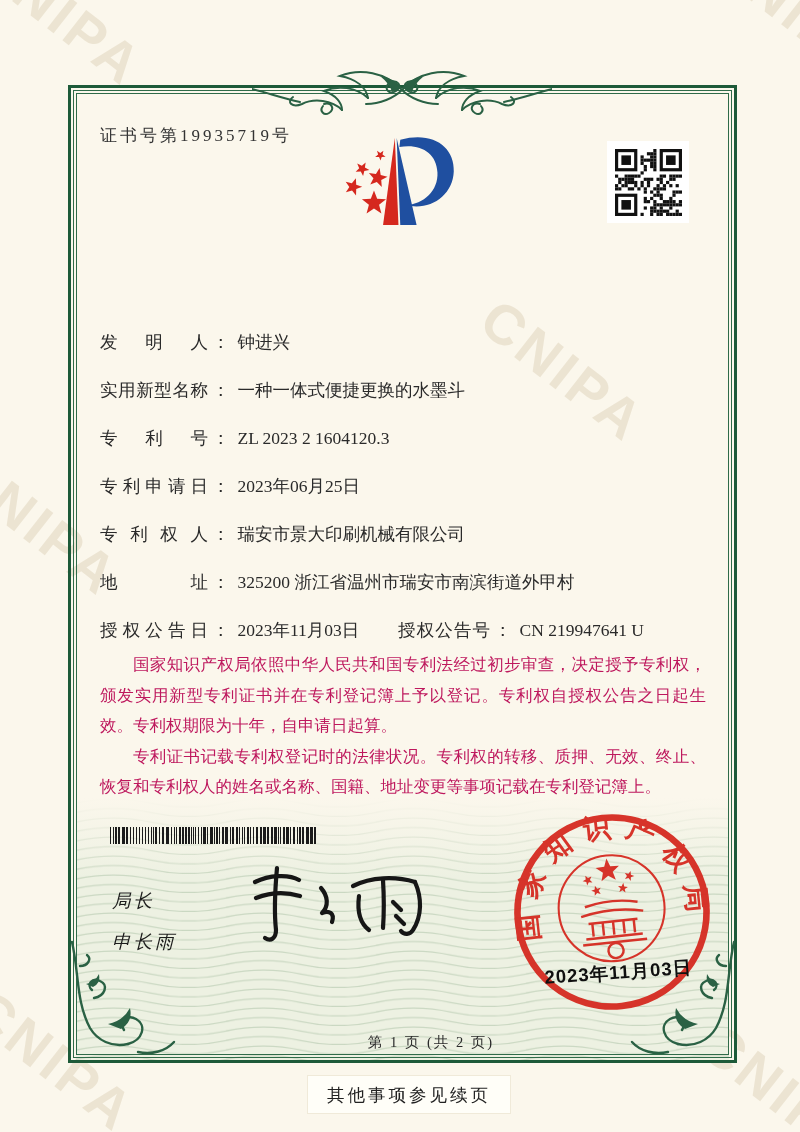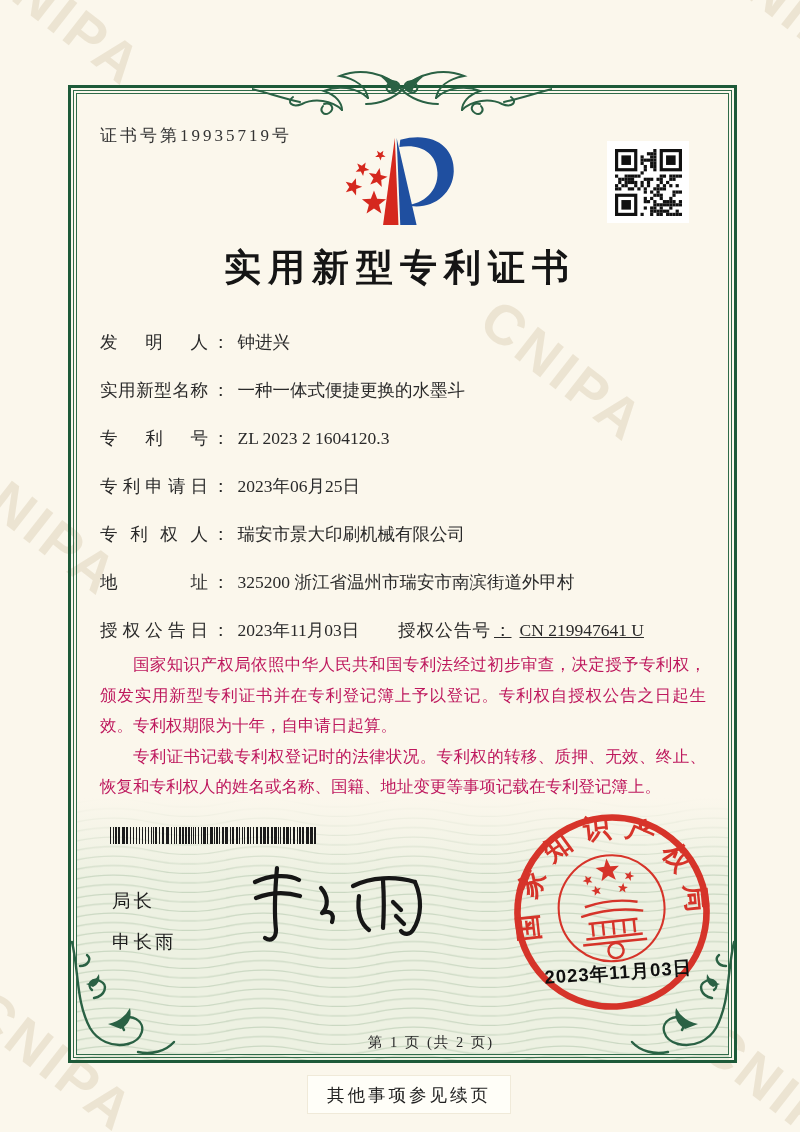--- a/index.html
+++ b/index.html
@@ -36,34 +36,34 @@
       z-index:2;display:flex;align-items:center;justify-content:center;}
 
   .title{position:absolute;left:0;right:0;top:243px;z-index:2;text-align:center;
          font-size:37px;font-weight:bold;letter-spacing:7px;color:#151515;}
 
   
   .fields{position:absolute;left:100px;top:318px;width:620px;z-index:2;font-size:17.5px;color:#2a2a2a;}
   .frow{position:relative;height:48px;line-height:48px;white-space:nowrap;}
   .flabel{display:inline-block;width:108px;text-align:justify;text-align-last:justify;vertical-align:top;}
   .colon{margin:0 8px 0 4px;}
-  .g2{position:absolute;left:298px;top:0;text-decoration:underline;}
+  .g2{position:absolute;left:298px;top:0;}
   .g2 .flabel{width:92px;}
 
   
   .body-text{position:absolute;left:100px;top:650px;width:606px;z-index:2;
              font-size:16.5px;line-height:30.5px;color:#be185d;}
   .body-text p{margin:0;text-indent:2em;text-align:justify;}
 
   .barcode{position:absolute;left:110px;top:827px;width:208px;height:17px;z-index:2;}
 
   .officer{position:absolute;left:112px;top:888px;z-index:2;
            font-family:"Liberation Sans","DejaVu Sans",sans-serif;
            font-size:18.5px;letter-spacing:3px;color:#1c1c1c;}
-  .officer div{margin-bottom:16px;}
+  .officer div{margin-bottom:16px;font-style:italic;}
   .signature{position:absolute;left:225px;top:856px;width:210px;height:95px;z-index:2;}
 
   
   .seal{position:absolute;left:508px;top:808px;width:208px;height:208px;z-index:3;
         transform:rotate(-6deg);}
   .seal svg{position:absolute;left:0;top:0;}
   .seal-date{position:absolute;left:50%;top:152px;transform:translateX(-50%) rotate(2deg);
              font-family:"Liberation Sans","DejaVu Sans",sans-serif;font-weight:bold;
              font-size:18.5px;color:#101010;white-space:nowrap;letter-spacing:1px;z-index:4;}
 
@@ -295,21 +295,20 @@
         <rect x="6.4" y="6.4" width="9.600000000000001" height="9.600000000000001" fill="#111"></rect>
         <rect x="44.800000000000004" y="0" width="22.400000000000002" height="22.400000000000002" fill="#111"></rect>
         <rect x="48" y="3.2" width="16" height="16" fill="#fff"></rect>
         <rect x="51.2" y="6.4" width="9.600000000000001" height="9.600000000000001" fill="#111"></rect>
         <rect x="0" y="44.800000000000004" width="22.400000000000002" height="22.400000000000002" fill="#111"></rect>
         <rect x="3.2" y="48" width="16" height="16" fill="#fff"></rect>
         <rect x="6.4" y="51.2" width="9.600000000000001" height="9.600000000000001" fill="#111"></rect>
       </svg>
   </div>
 
-  <div class="title">实用新型专利证书</div>
 
   <div class="fields">
     <div class="frow">
       <span class="flabel">发明人</span><span class="colon">：</span><span>钟进兴</span>
     </div>
     <div class="frow">
       <span class="flabel">实用新型名称</span><span class="colon">：</span><span>一种一体式便捷更换的水墨斗</span>
     </div>
     <div class="frow">
       <span class="flabel">专利号</span><span class="colon">：</span><span>ZL 2023 2 1604120.3</span>

